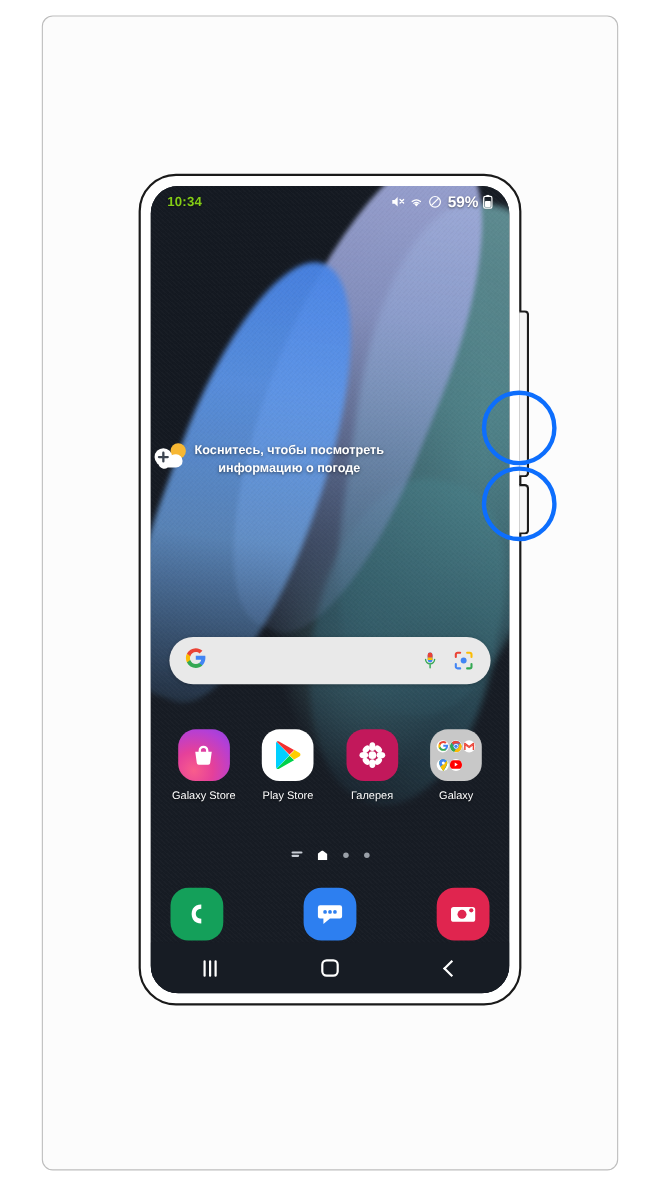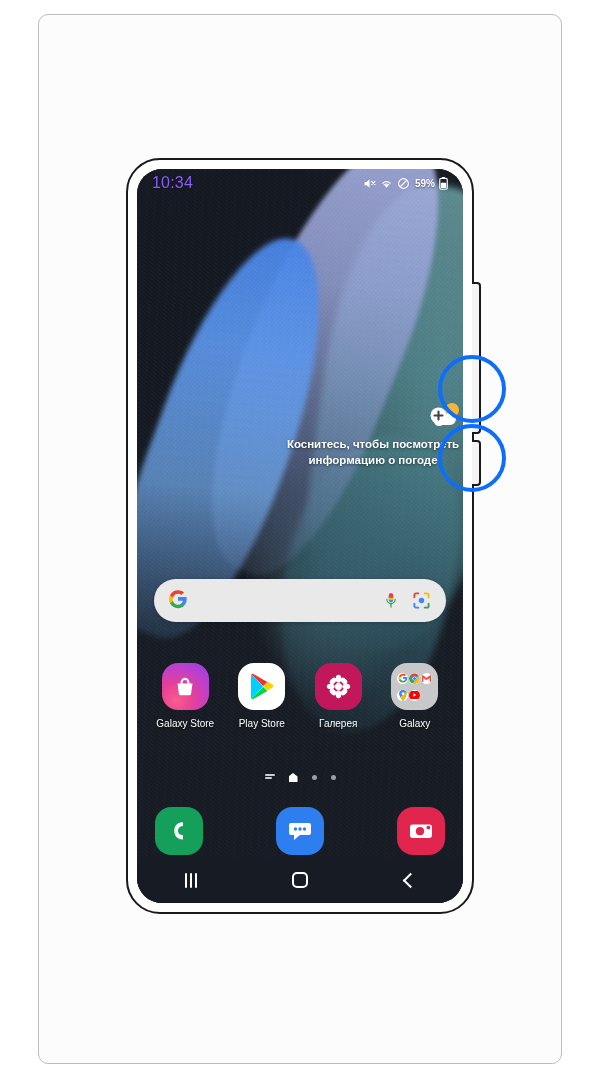--- a/index.html
+++ b/index.html
@@ -189,49 +189,49 @@
     left: 0; top: 0;
     width: 100%;
     height: 28px;
     display: flex;
     align-items: center;
     justify-content: space-between;
     padding: 0 15px;
     z-index: 10;
   }
   .status-time {
-    color: #8b5cf6;
-    font-size: 16px;
-    font-weight: normal;
+    color: #84cc16;
+    font-size: 12px;
+    font-weight: bold;
     letter-spacing: 0.2px;
     text-shadow: 0 1px 2px rgba(0,0,0,0.5);
   }
   .status-icons {
     display: flex;
     align-items: center;
     gap: 4px;
   }
   .status-icons svg { display: block; }
   .battery-pct {
     color: #ffffff;
-    font-size: 10px;
+    font-size: 14px;
     font-weight: bold;
     text-shadow: 0 1px 2px rgba(0,0,0,0.5);
     margin-left: 1px;
   }
 
   
   .weather-widget {
     position: absolute;
     left: 0;
     top: 232px;
     width: 100%;
     display: flex;
-    flex-direction: column;
-    align-items: flex-end;
+    flex-direction: row;
+    align-items: center;
     z-index: 10;
   }
   .weather-icon {
     width: 36px;
     height: 28px;
     position: relative;
     margin-bottom: 8px;
   }
   .weather-text {
     color: #ffffff;

